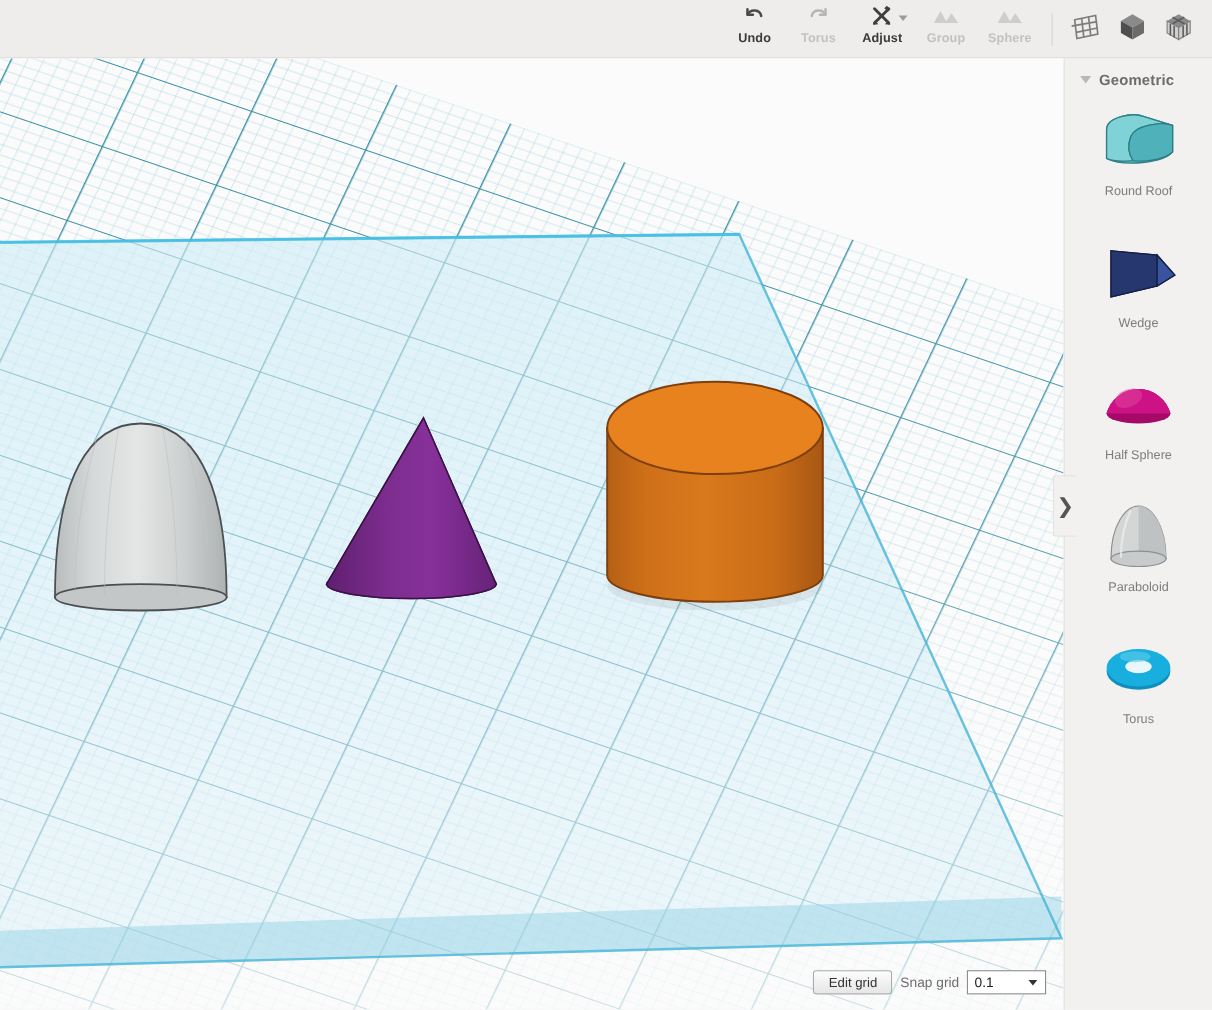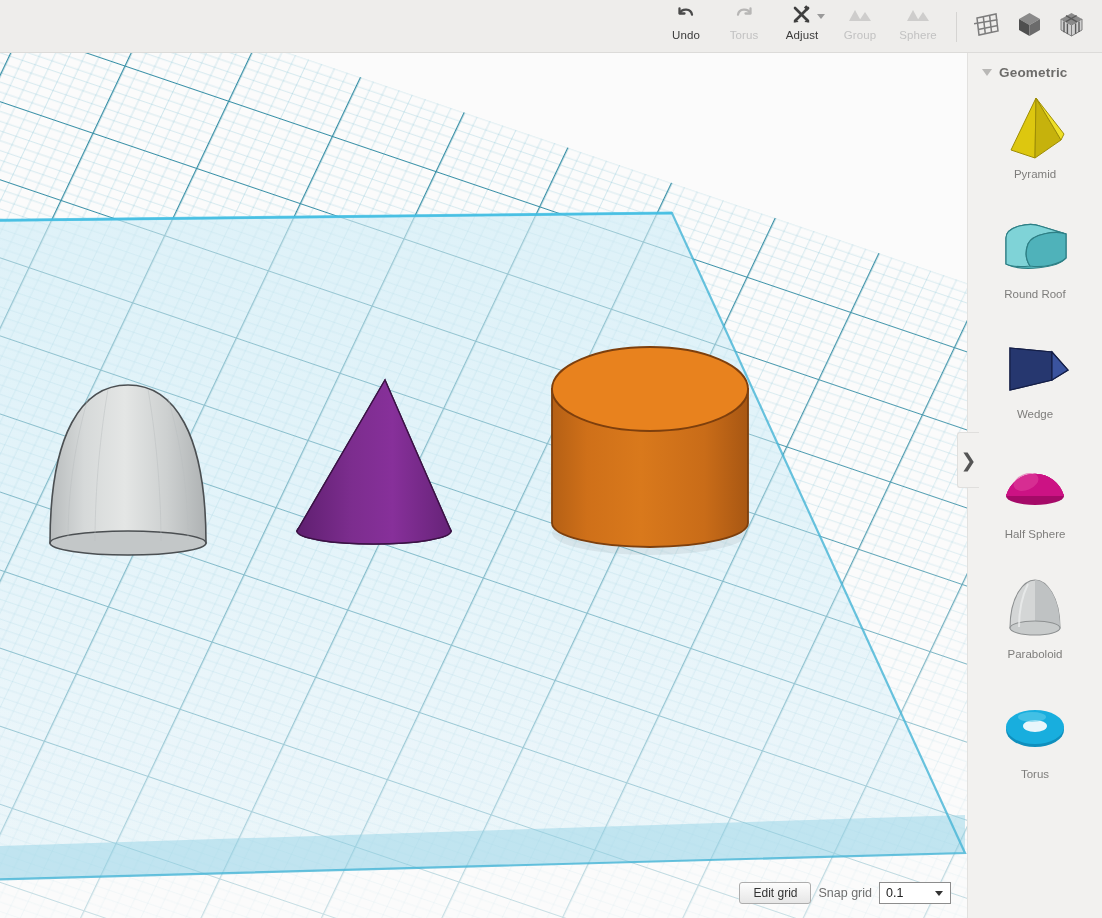--- a/index.html
+++ b/index.html
@@ -21,21 +21,21 @@
     display: flex; align-items: flex-start;
   }
   .toolbar-spacer { flex: 1 1 auto; }
   .tool-group { display: flex; align-items: flex-start; height: 53px; }
   .tool-btn {
     position: relative;
     width: 58px; height: 53px;
     display: flex; flex-direction: column;
     align-items: center; justify-content: flex-start;
     padding-top: 3px;
-    cursor: pointer; background: transparent; border: none;
+    cursor: pointer; background: transparent; border: none; font-weight: bold;
   }
   .tool-btn.disabled { cursor: default; }
   .tool-ico { height: 23px; display:flex; align-items:center; justify-content:center; }
   .tool-label {
     font-size: 11.5px; line-height: 13px;
     color: #3b3b3b; margin-top: 3px; white-space: nowrap;
     letter-spacing: .1px;
   }
   .tool-btn.disabled .tool-label { color: #c2c2c2; }
   .tool-btn.disabled svg { opacity: .33; }
@@ -381,30 +381,20 @@
   <div class="sidebar">
 
     <div class="cat-header">
       <span class="cat-tri"></span>
       <span class="cat-title">Geometric</span>
     </div>
 
     <div class="shape-list">
 
 
-      <div class="shape-item">
-        <div class="shape-thumb">
-          <svg width="82" height="76" viewBox="0 0 82 76">
-            <polygon points="42,8 17,60 41,68" fill="#ddc70f" stroke="#9e8d06" stroke-width="1"></polygon>
-            <polygon points="42,8 41,68 67,50" fill="#c6b20c" stroke="#9e8d06" stroke-width="1"></polygon>
-            <polygon points="42,8 67,50 70,44" fill="#efe028" stroke="#9e8d06" stroke-width="1"></polygon>
-          </svg>
-        </div>
-        <div class="shape-name">Pyramid</div>
-      </div>
 
       <div class="shape-item">
         <div class="shape-thumb">
           <svg width="86" height="76" viewBox="0 0 86 76">
             <path d="M14,54 L14,28 C14,16 38,12 48,16 L74,24 L74,48 C66,58 30,62 14,54 Z" fill="#5fc0c6" stroke="#2e7f85" stroke-width="1.2"></path>
             <path d="M14,28 C14,16 38,12 48,16 L74,24 C64,20 40,24 36,34 C33,42 34,50 38,56 C28,57 18,56 14,54 Z" fill="#7fd3d7" stroke="#2e7f85" stroke-width="1.2"></path>
             <path d="M36,34 C33,42 34,50 38,56 C52,58 68,54 74,48 L74,24 C64,20 40,24 36,34 Z" fill="#4fb2ba" stroke="#2e7f85" stroke-width="1.2"></path>
           </svg>
         </div>
         <div class="shape-name">Round Roof</div>

